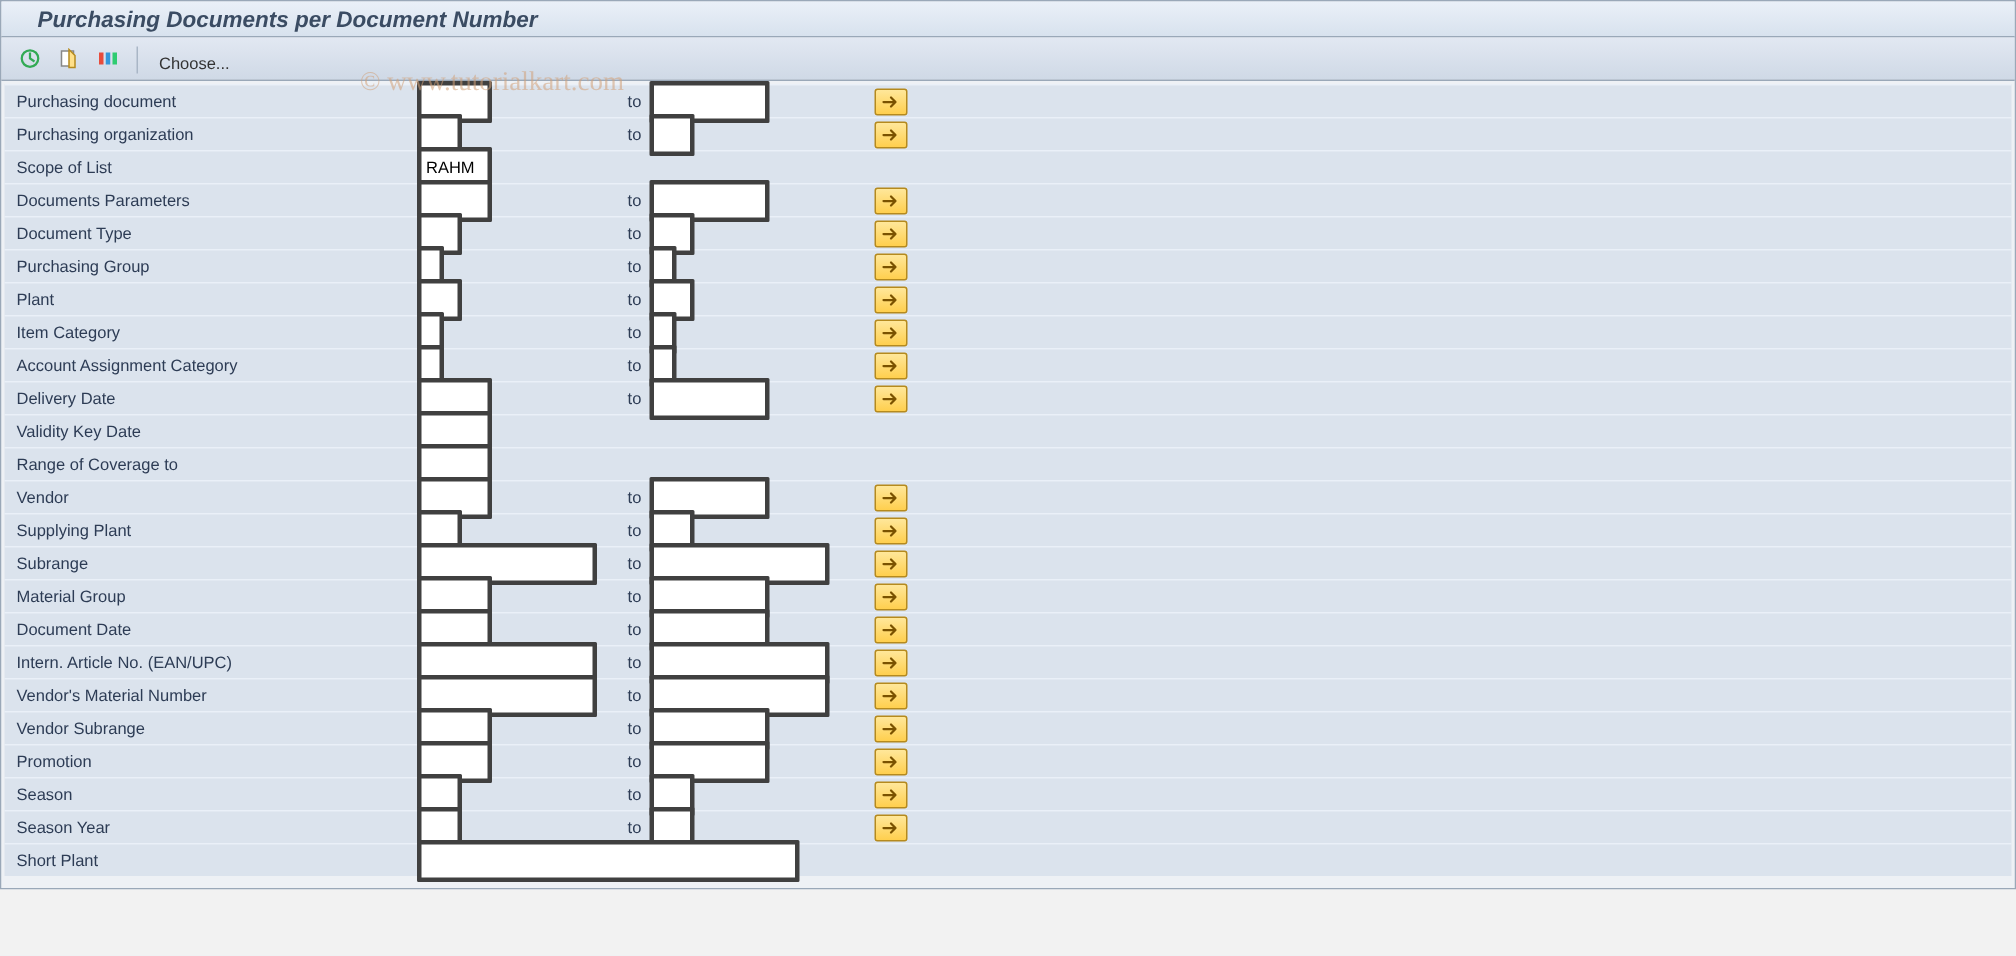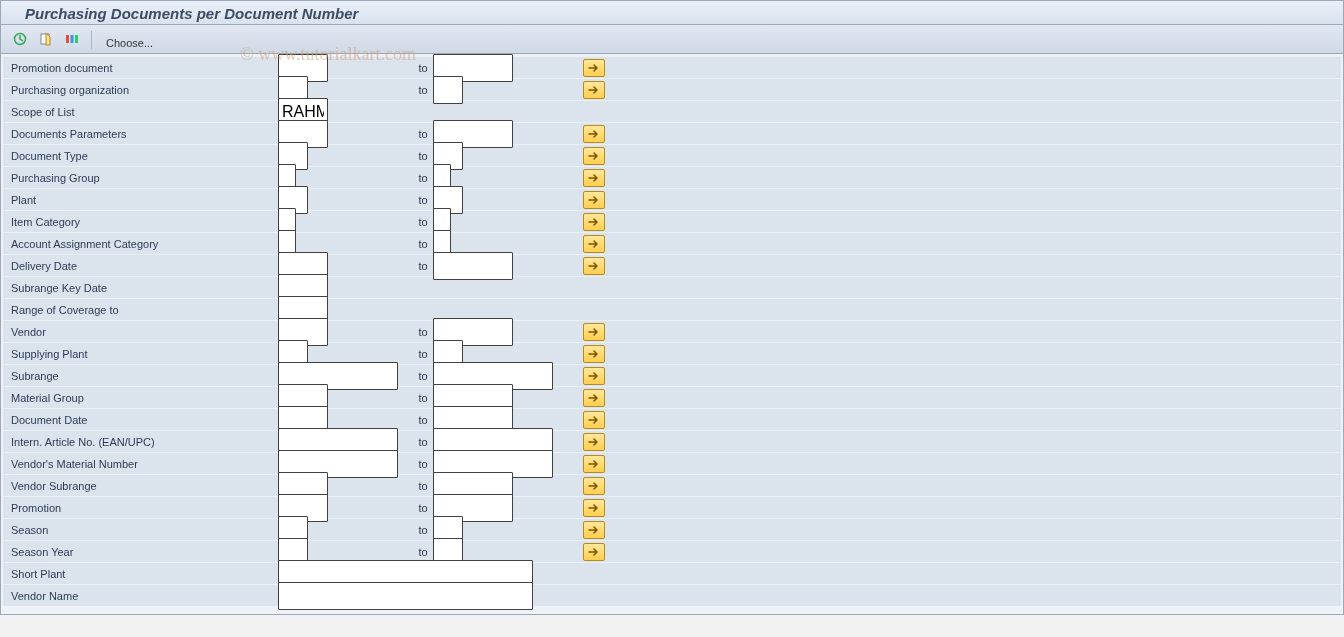--- a/index.html
+++ b/index.html
@@ -74,23 +74,23 @@
   }
   .row .tocell2 {
     width: 140px;
   }
   .row .morecell {
     width: 40px;
     padding-left: 10px;
   }
   input.f {
     height: 28px;
-    border: 1px solid #404040;
+    border: 3px solid #404040;
     background: #fff;
-    font-size: 16px;
+    font-size: 11px;
     padding: 0 3px;
     border-radius: 1px;
   }
   .w20 { width:18px; }
   .w30 { width:30px; }
   .w50 { width:50px; }
   .w80 { width:80px; }
   .w120 { width:120px; }
   .w250 { width:255px; }
   .more-btn {
@@ -132,21 +132,21 @@
         </svg>
     </span>
     <span class="sep"></span>
     <span class="choose">Choose...</span>
   </div>
 
   <div class="watermark">© www.tutorialkart.com</div>
 
   <div class="form-area" id="form-area">
       <div class="row">
-        <div class="label">Promotion document</div>
+        <div class="label">Purchasing document</div>
         <div class="fromcell"><input type="text" class="f w50" style=""></div>
         <div class="tocell">to</div>
         <div class="tocell2"><input type="text" class="f w80" style=""></div>
         <div class="morecell"><span class="more-btn">
             <svg width="12" height="10" viewBox="0 0 12 10">
               <path d="M1 5h7M6 2l3 3-3 3" stroke="#7a5200" stroke-width="1.5" fill="none" stroke-linecap="round" stroke-linejoin="round"></path>
             </svg>
           </span></div>
       </div>
       <div class="row">
@@ -237,21 +237,21 @@
         <div class="fromcell"><input type="text" class="f w50" style=""></div>
         <div class="tocell">to</div>
         <div class="tocell2"><input type="text" class="f w80" style=""></div>
         <div class="morecell"><span class="more-btn">
             <svg width="12" height="10" viewBox="0 0 12 10">
               <path d="M1 5h7M6 2l3 3-3 3" stroke="#7a5200" stroke-width="1.5" fill="none" stroke-linecap="round" stroke-linejoin="round"></path>
             </svg>
           </span></div>
       </div>
       <div class="row">
-        <div class="label">Subrange Key Date</div>
+        <div class="label">Validity Key Date</div>
         <div class="fromcell"><input type="text" class="f w50" style=""></div>
         <div style="width: 160px;"></div>
         <div class="morecell"></div>
       </div>
       <div class="row">
         <div class="label">Range of Coverage to</div>
         <div class="fromcell"><input type="text" class="f w50" style=""></div>
         <div style="width: 160px;"></div>
         <div class="morecell"></div>
       </div>
@@ -375,20 +375,14 @@
               <path d="M1 5h7M6 2l3 3-3 3" stroke="#7a5200" stroke-width="1.5" fill="none" stroke-linecap="round" stroke-linejoin="round"></path>
             </svg>
           </span></div>
       </div>
       <div class="row">
         <div class="label">Short Plant</div>
         <div class="fromcell"><input type="text" class="f w250" style=""></div>
         <div style="width: 160px;"></div>
         <div class="morecell"></div>
       </div>
-      <div class="row">
-        <div class="label">Vendor Name</div>
-        <div class="fromcell"><input type="text" class="f w250" style=""></div>
-        <div style="width: 160px;"></div>
-        <div class="morecell"></div>
-      </div>
     </div>
 </div>
 
 </body></html>

